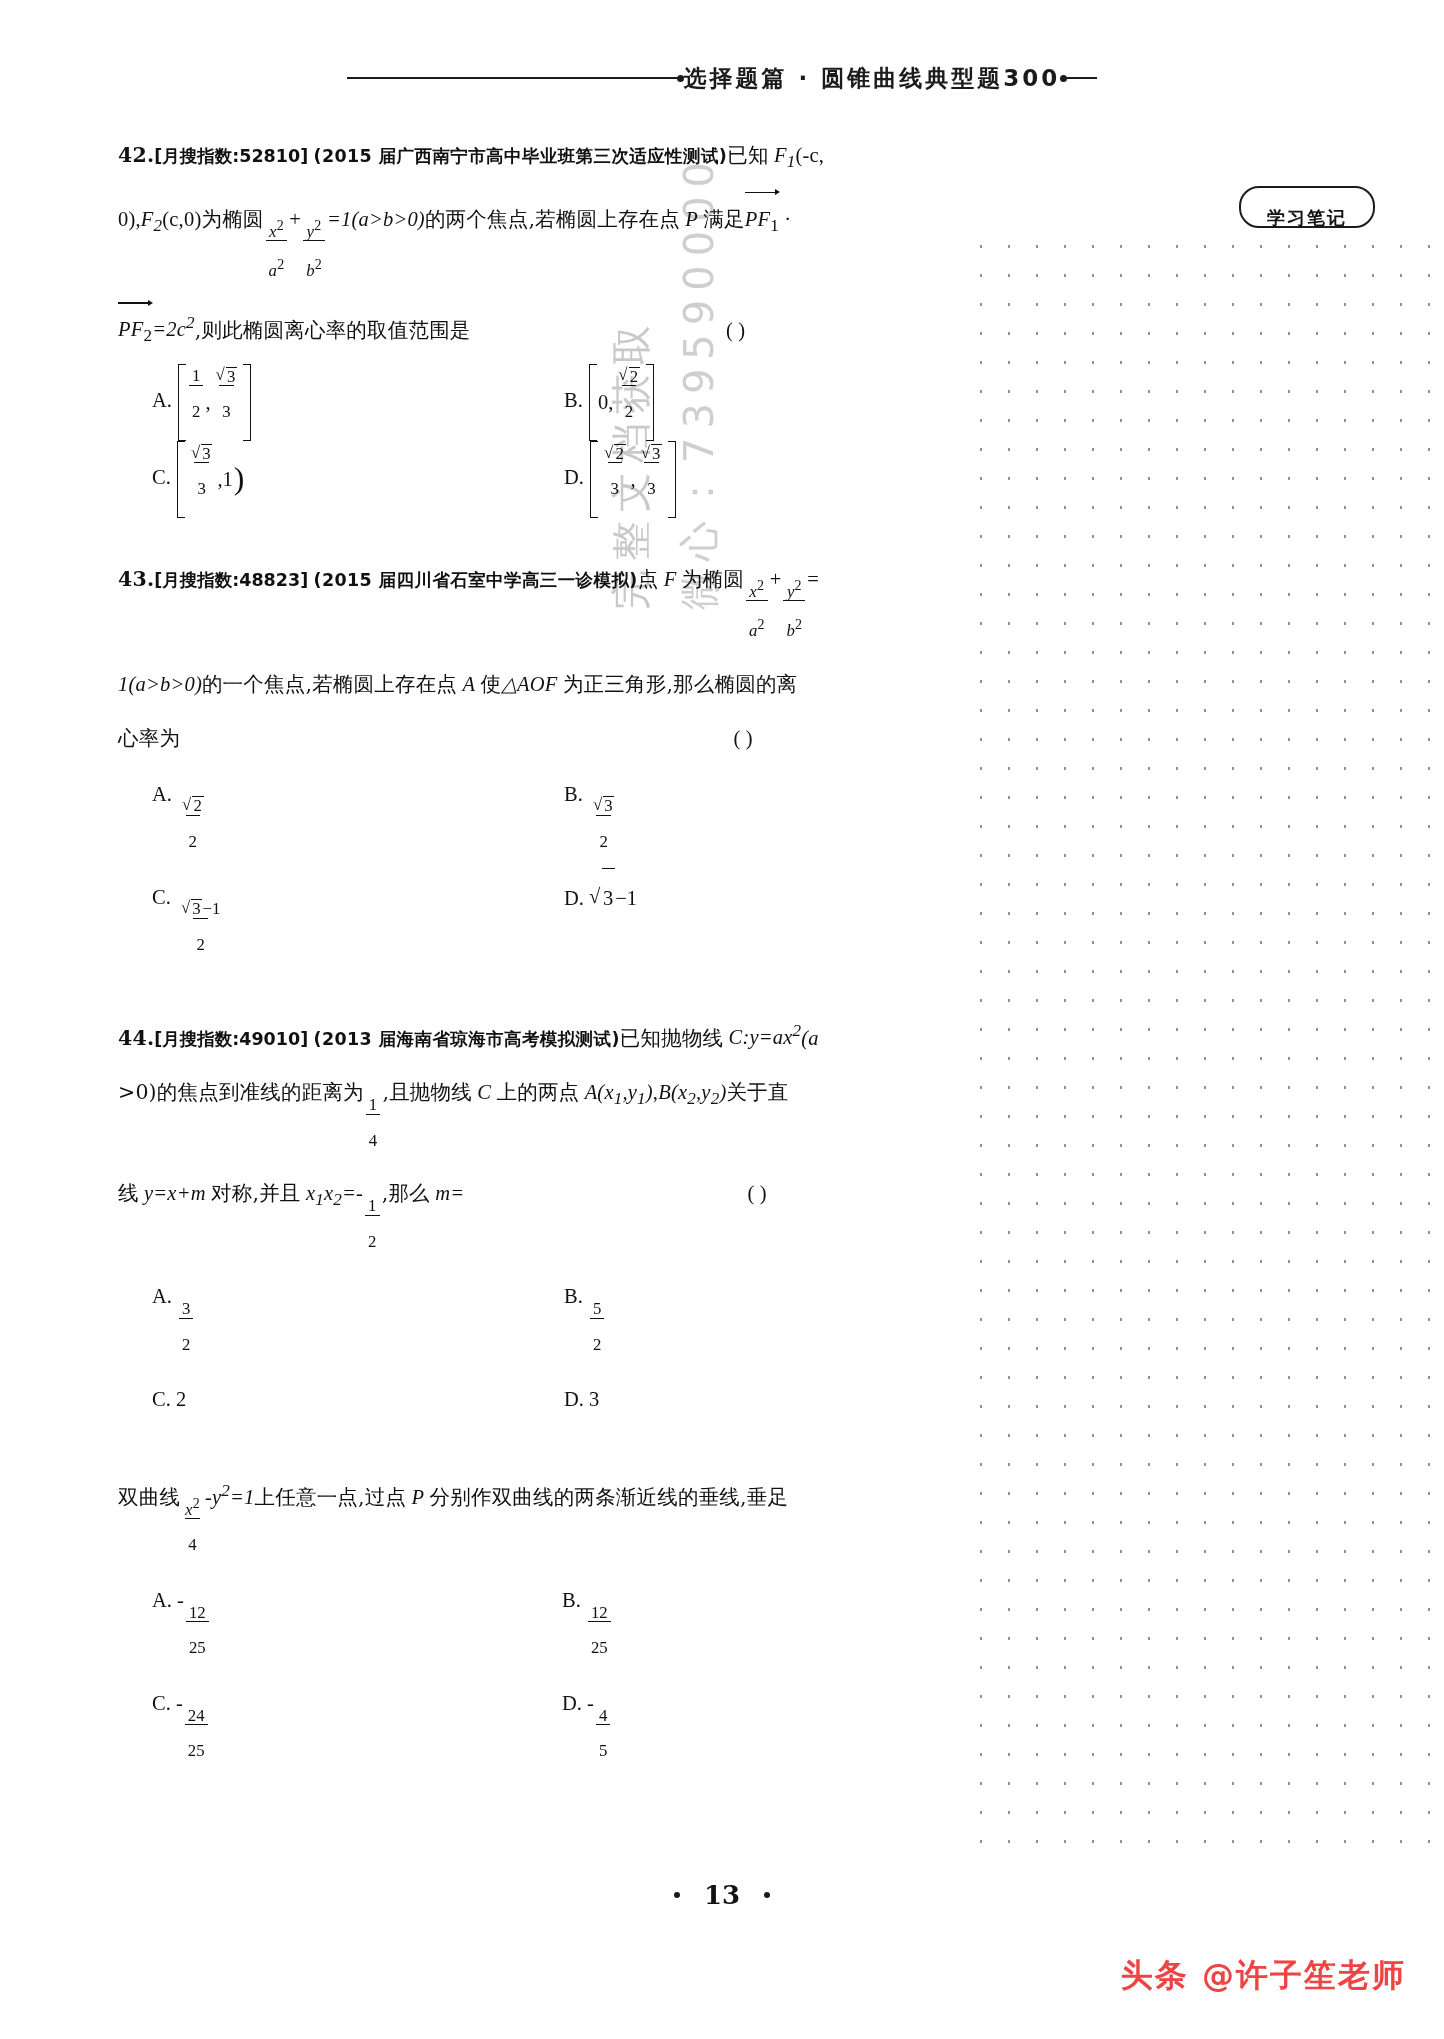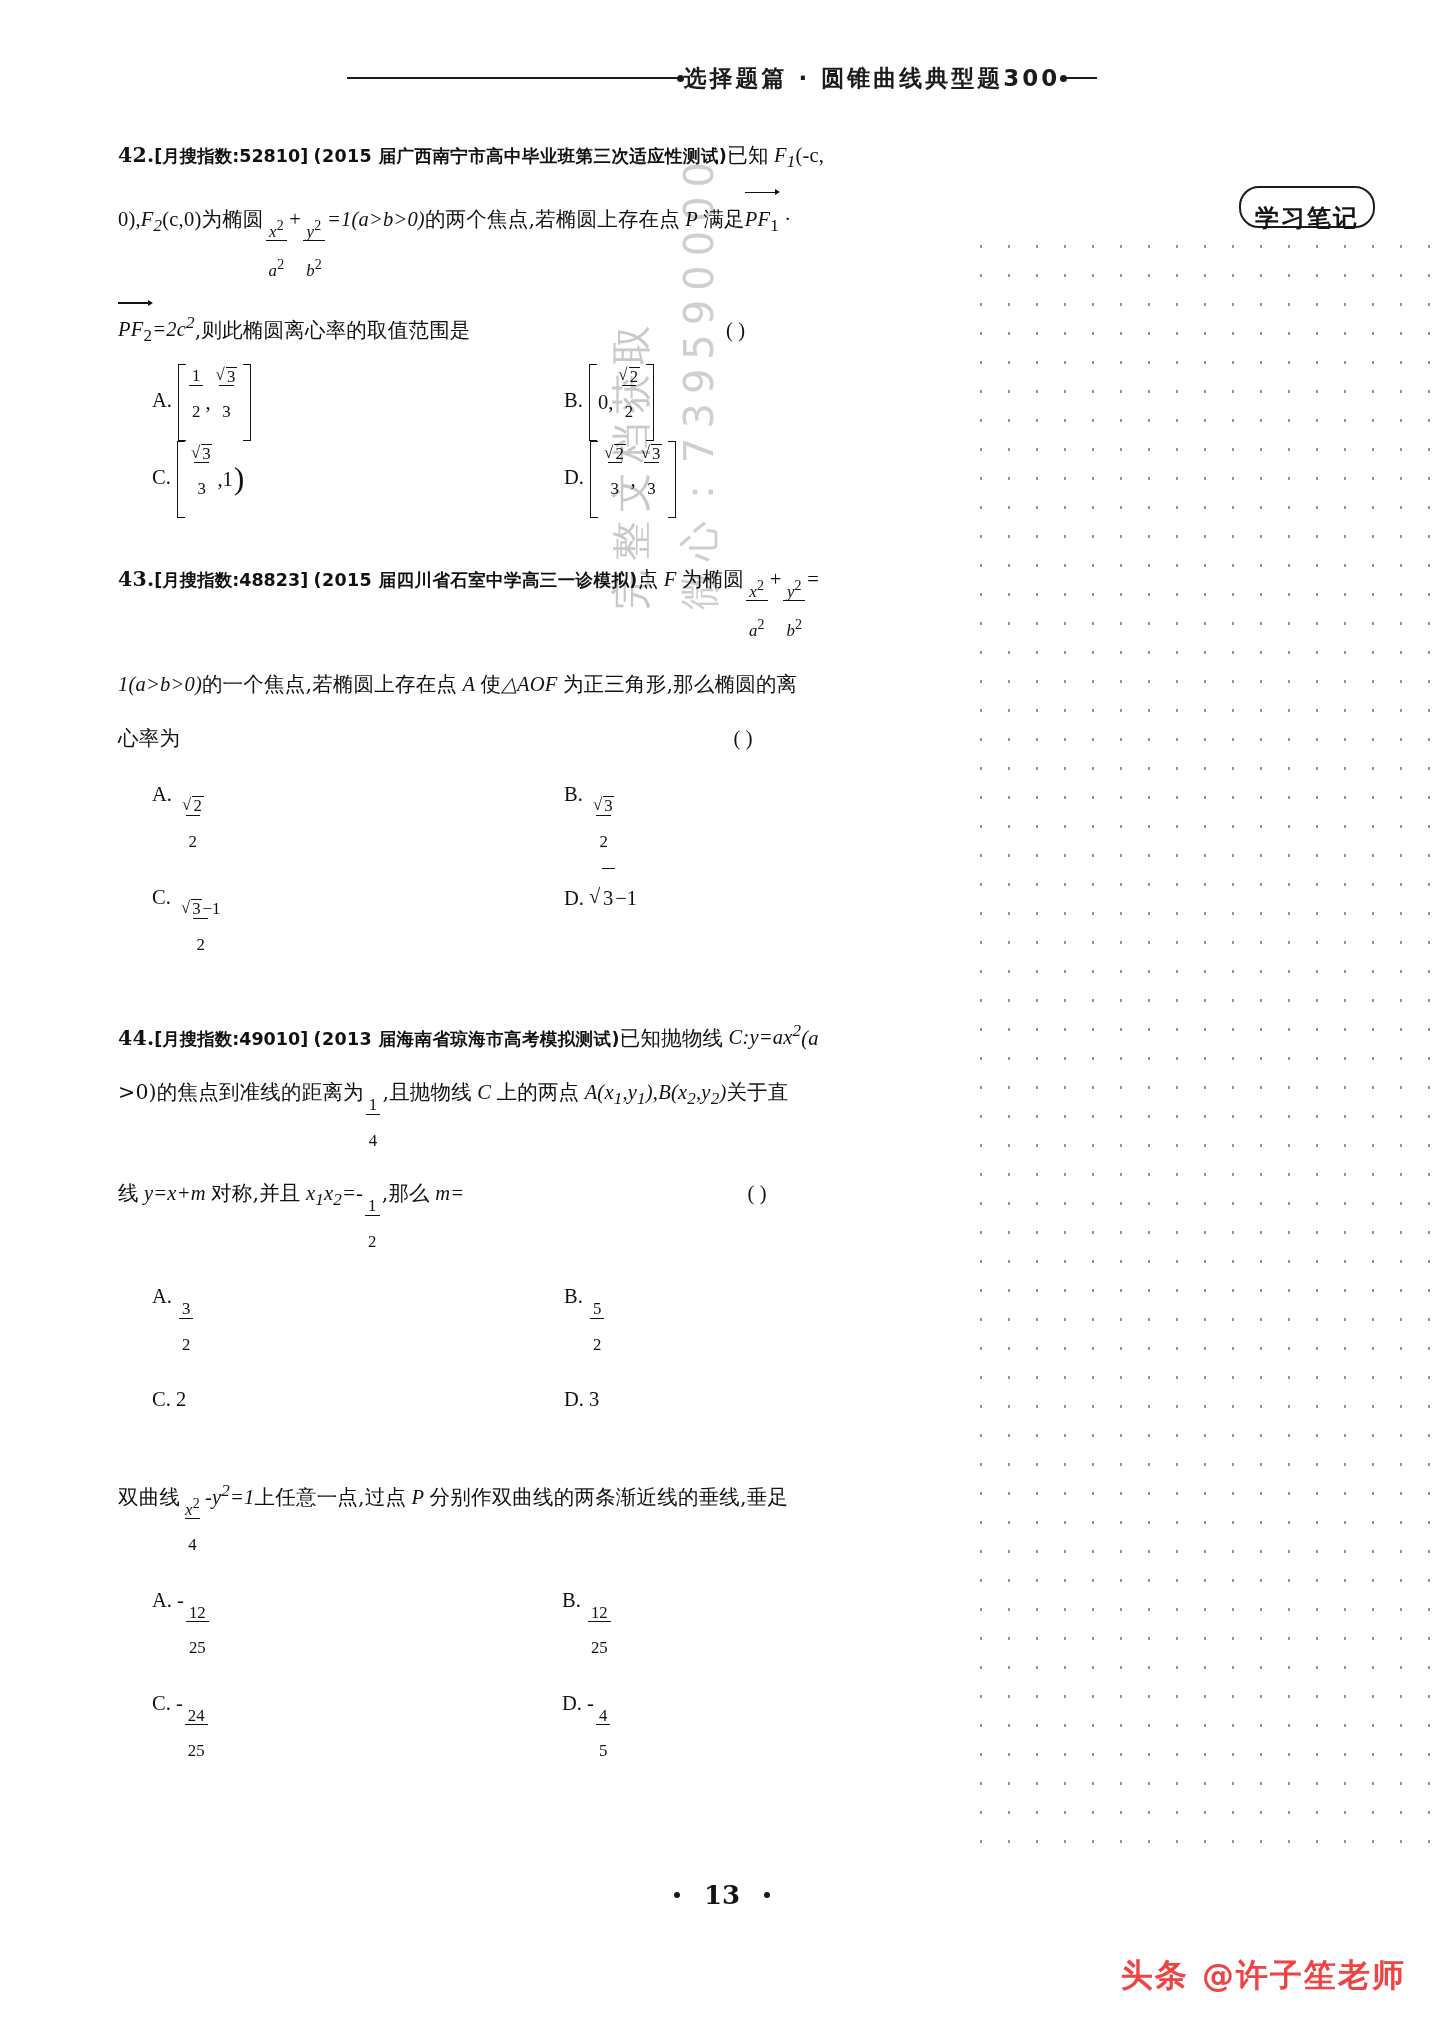--- a/index.html
+++ b/index.html
@@ -38,21 +38,21 @@
   
   .notes-pill{
     position:absolute;left:1239px;top:186px;
     width:132px;height:38px;
     border:2.5px solid #1c1c1c;border-radius:20px;
     display:flex;align-items:center;justify-content:center;
     background:#fff;
   }
   .notes-pill span{
     font-family:"DejaVu Sans","Liberation Sans",sans-serif;
-    font-weight:700;font-size:24px;letter-spacing:2px;color:#141414;margin-top:21px;
+    font-weight:700;font-size:18px;letter-spacing:2px;color:#141414;margin-top:21px;
   }
 
   
   .dot-grid{
     position:absolute;left:963px;top:228px;
     width:468px;height:1630px;
     background-image:radial-gradient(#8e8e8e 1.1px, transparent 1.2px);
     background-size:28px 29px;
     background-position:4px 4px;
     opacity:.95;

